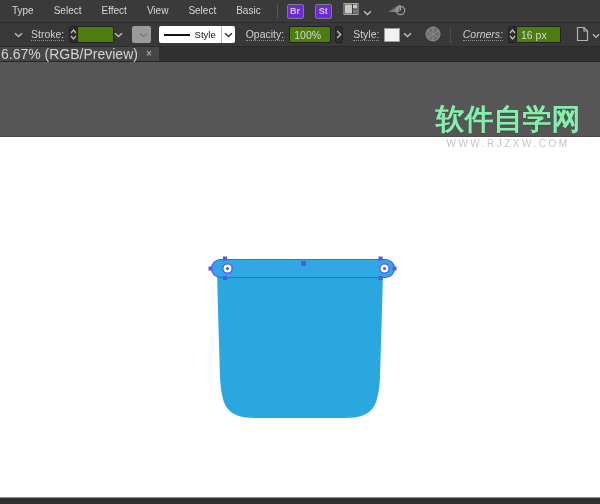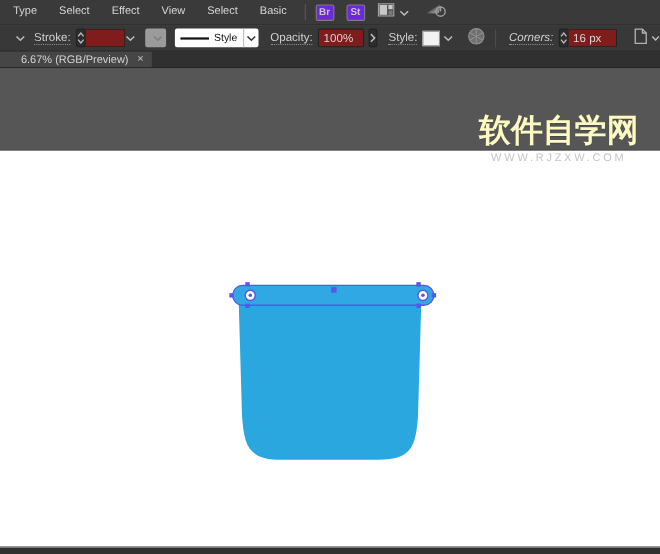--- a/index.html
+++ b/index.html
@@ -12,47 +12,47 @@
   .menu-item { color:#d6d6d6; font-size:10px; padding:0 10px; line-height:22px; cursor:default; }
   .mb-sep { width:1px; height:14px; background:#585858; margin:0 9px 0 6px; }
   .badge-btn { width:17px; height:15px; border:1px solid #7d7d7d; border-radius:2px; background:#6d28d9; color:#c9c9c9; font-size:9px; font-weight:bold; display:flex; align-items:center; justify-content:center; margin-right:11px; }
   .icon-btn { display:flex; align-items:center; margin-right:6px; }
   .chev { display:inline-block; }
 
   
   .optionsbar { height:24px; background:#383838; display:flex; align-items:center; font-size:10.5px; color:#cfcfcf; flex:0 0 auto; border-bottom:1px solid #2a2a2a; padding-left:14px; }
   .opt-label { border-bottom:1px dotted #8f8f8f; line-height:12px; margin:0 5px 0 8px; white-space:nowrap; }
   .stepper { width:13px; height:17px; background:#2d2d2d; border:1px solid #222; border-radius:2px; display:flex; flex-direction:column; align-items:center; justify-content:center; gap:1px; }
-  .field { height:17px; background:#7f1d1d; border:1px solid #222; border-radius:2px; color:#d6d6d6; font-size:10.5px; padding:0 4px; font-family:"Liberation Sans",sans-serif; }
+  .field { height:17px; background:#4d7c0f; border:1px solid #222; border-radius:2px; color:#d6d6d6; font-size:10.5px; padding:0 4px; font-family:"Liberation Sans",sans-serif; }
   .dd-chev-box { width:15px; height:17px; display:flex; align-items:center; justify-content:center; }
   .disabled-dd { width:60px; height:17px; background:#9b9b9b; border-radius:2px; margin-left:9px; display:flex; align-items:center; justify-content:flex-end; padding-right:3px; }
   .brush-dd { height:17px; background:#fff; border-radius:2px; margin-left:8px; display:flex; align-items:center; }
   .brush-main { display:flex; align-items:center; padding:0 5px; }
   .brush-line { width:26px; height:2px; background:#111; margin-right:5px; }
   .brush-name { color:#111; font-size:9.5px; }
   .brush-chev { width:14px; height:17px; border-left:1px solid #bbb; display:flex; align-items:center; justify-content:center; }
   .sq-btn { width:13px; height:17px; background:#2d2d2d; border:1px solid #222; border-radius:2px; color:#c9c9c9; display:flex; align-items:center; justify-content:center; font-size:9px; }
   .swatch-dd { display:flex; align-items:center; }
   .swatch { width:16px; height:14px; background:#f2f2f2; border:1px solid #9a9a9a; }
   .vsep { width:1px; height:16px; background:#4c4c4c; margin:0 8px; }
 
   
   .tabbar { height:15px; background:#303030; display:flex; flex:0 0 auto; border-bottom:1px solid #262626; }
   .tab { background:#464646; display:flex; align-items:center; padding:0 7px 0 1px; }
-  .tab-label { color:#d4d4d4; font-size:10px; white-space:nowrap;padding-left:18px; }
+  .tab-label { color:#d4d4d4; font-size:14px; white-space:nowrap; }
   .tab-close { color:#c4c4c4; font-size:10px; margin-left:8px; line-height:10px; }
 
   
   .pasteboard { height:75px; background:#565656; flex:0 0 auto; border-bottom:1px solid #4b4b4b; }
   .canvas-area { flex:1 1 auto; background:#ffffff; }
   .bottombar { height:7px; flex:0 0 auto; background:#303030; border-top:1px solid #8f8f8f; }
 
   
   .watermark { position:absolute; top:103px; left:430px; width:156px; text-align:center; pointer-events:none; }
-  .wm-title { font-size:29px; font-weight:bold; color:#fef9c3; letter-spacing:0px; line-height:32px; text-shadow:0 1px 1px rgba(0,0,0,0.15); white-space:nowrap; }
+  .wm-title { font-size:29px; font-weight:bold; color:#86efac; letter-spacing:0px; line-height:32px; text-shadow:0 1px 1px rgba(0,0,0,0.15); white-space:nowrap; }
   .wm-url { font-size:10px; font-weight:normal; color:#c6c6c6; letter-spacing:2.5px; margin-top:3px; white-space:nowrap; }
 
   .overlay-svg { position:absolute; left:0; top:0; width:600px; height:504px; pointer-events:none; }
   .overlay-svg .hit { pointer-events:auto; }
 </style>
 </head>
 <body>
 
 <div class="app">
 

